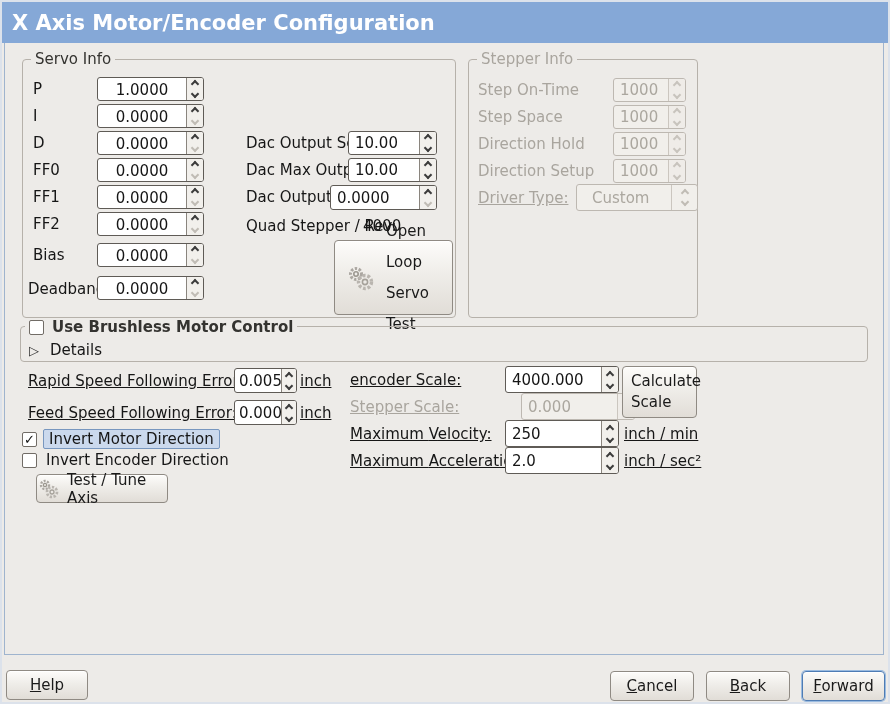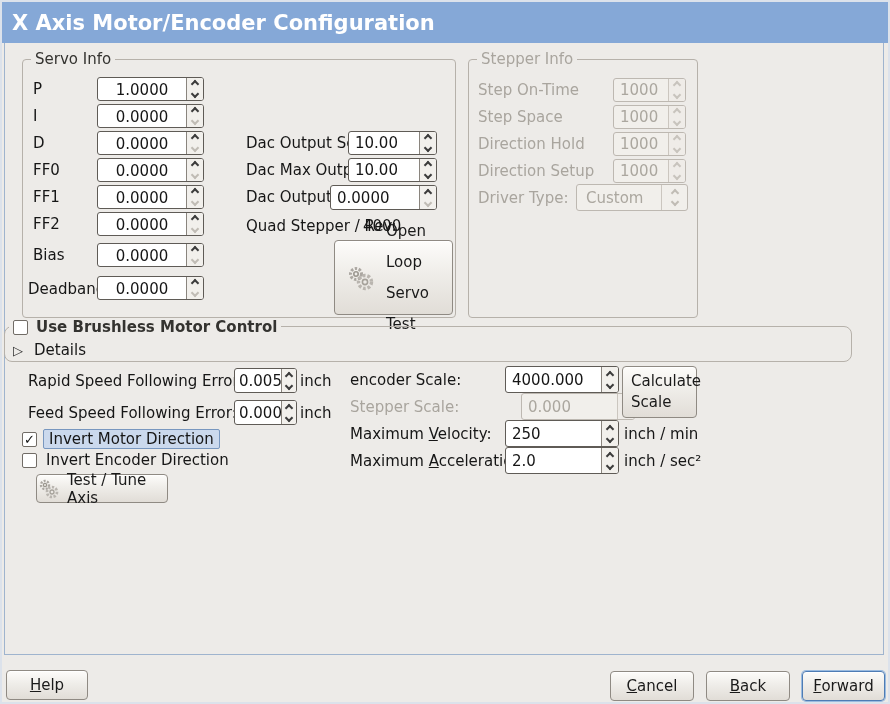--- a/index.html
+++ b/index.html
@@ -15,21 +15,21 @@
     left:2px;top:2px;width:886px;height:41px;background:#85A8D7;
     display:flex;align-items:center;padding-left:10px;
   }
   .titlebar .t{font-size:21px;font-weight:bold;color:#ffffff;}
   .content{left:2px;top:43px;width:886px;height:659px;background:#EDEBE8;}
   .panel{left:4px;top:43px;width:880px;height:612px;border:1px solid #9FB4CE;border-top:none;background:#EDEBE8;}
   .frame{border:1px solid #B6B1AA;border-radius:4px;}
   .legend{position:absolute;top:-10px;left:8px;background:#EDEBE8;padding:0 4px;line-height:19px;color:#343330;}
   .legend.dim{color:#A9A59E;}
   .lbl{line-height:24px;white-space:nowrap;}
-  .lbl26{line-height:26px;white-space:nowrap;}
+  .lbl26{line-height:26px;white-space:nowrap;text-decoration:underline;}
   .dim{color:#A9A59E;}
   .bold{font-weight:bold;}
   
   .spin{display:flex;border:1px solid #5F5B56;border-radius:3px;background:#fff;overflow:hidden;}
   .spin .val{flex:1;display:flex;align-items:center;padding:0 6px;white-space:nowrap;overflow:hidden;}
   .spin.center .val{justify-content:center;padding:12px;}
   .spin .btns{width:17px;border-left:1px solid #8A857E;background:#F2F0EC;
     display:flex;flex-direction:column;align-items:center;justify-content:center;gap:4px;}
   .chev{width:6px;height:6px;border:solid #3C3C3C;border-width:2px 2px 0 0;}
   .chev.up{transform:rotate(-45deg);margin-top:1px;}
@@ -217,29 +217,29 @@
   </div>
   <div class="abs spin disabled" style="left:597px;top:159px;width:73px;height:24px;">
     <div class="val">1000</div>
     <div class="btns">
         <div class="chev up"></div>
         <div class="chev down"></div>
       </div>
   </div>
 
   <div class="abs lbl26 dim" style="left:478px;top:185px;">Driver Type:</div>
-  <div class="abs combo" style="left:576px;top:184px;width:112px;height:27px;">
+  <div class="abs combo" style="left:576px;top:184px;width:122px;height:27px;padding-left:6px;">
     <div class="val">Custom</div>
     <div class="cbtns">
       <div class="chev up dimc"></div>
       <div class="chev down dimc"></div>
     </div>
   </div>
 
-  <div class="abs frame" style="left:4px;top:326px;width:848px;height:36px;border-radius:8px;">
+  <div class="abs frame" style="left:20px;top:326px;width:848px;height:36px;">
     <div class="legend" style="left:4px;display:flex;align-items:center;gap:8px;top:-9px;">
       <div class="cb"></div>
       <span class="bold">Use Brushless Motor Control</span>
     </div>
     <div style="position:absolute;left:8px;top:14px;display:flex;align-items:center;gap:11px;">
       <span class="tri">▷</span>
       <span>Details</span>
     </div>
   </div>
 

